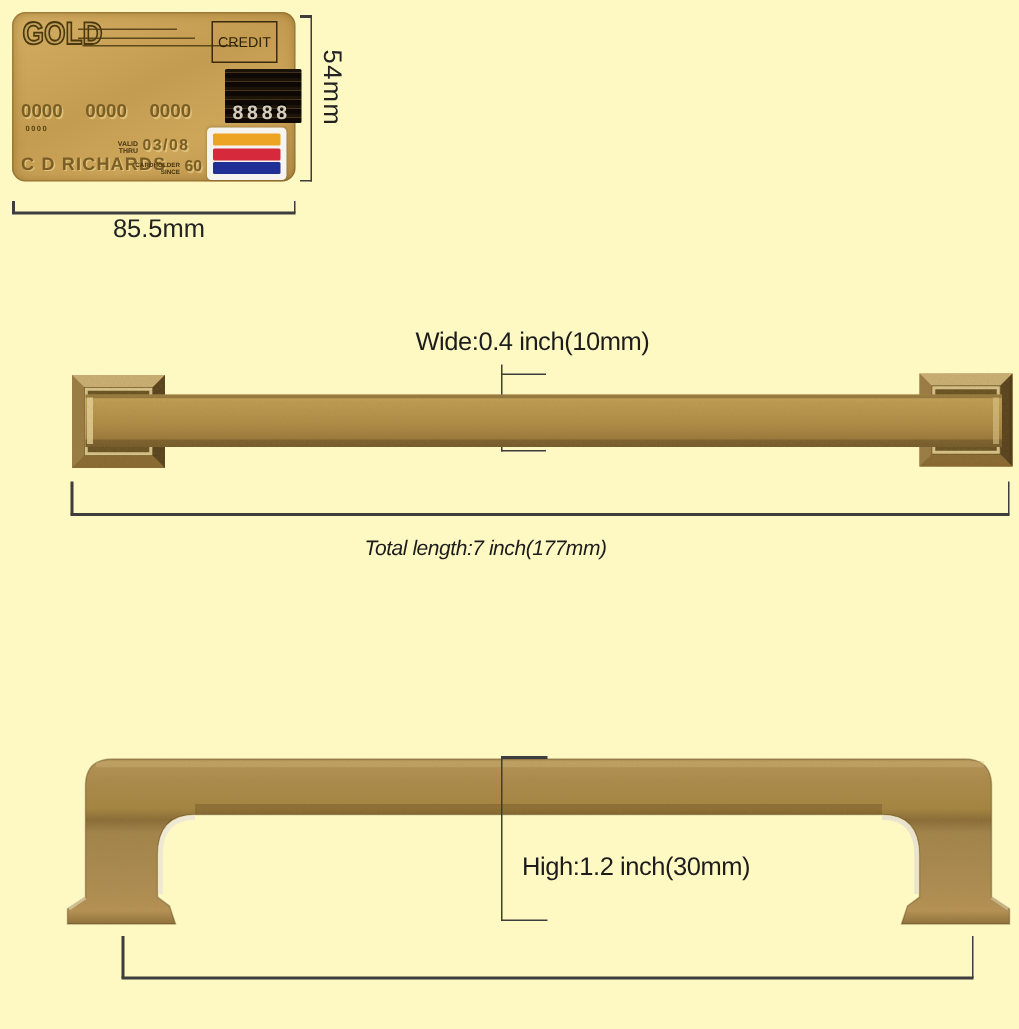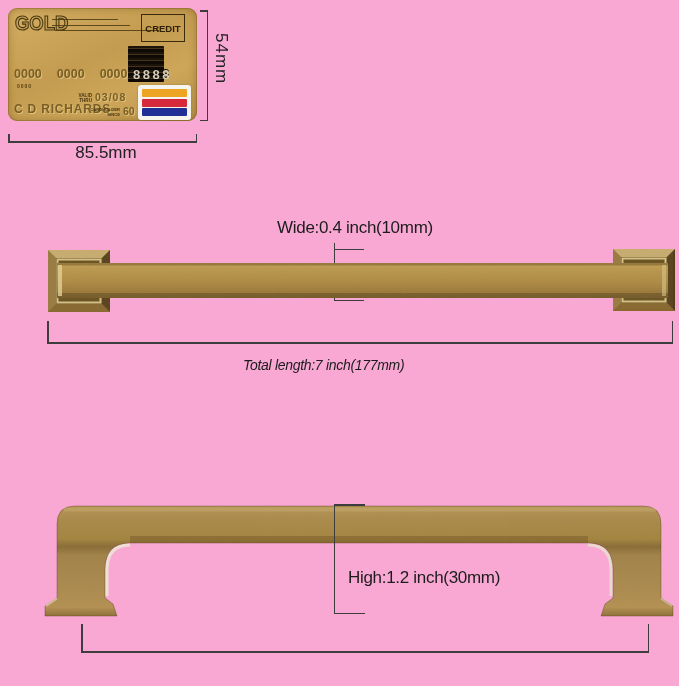--- a/index.html
+++ b/index.html
@@ -1,34 +1,34 @@
 <!DOCTYPE html>
 <html><head>
 <meta charset="utf-8">
 <style>
   html,body{margin:0;padding:0;background:#fff;}
   body{font-family:"Liberation Sans",sans-serif;}
-  #canvas{position:relative;width:679px;height:686px;background:#f9a8d4;overflow:hidden;}
+  #canvas{position:relative;width:679px;height:686px;background:#fef9c3;overflow:hidden;}
   .abs{position:absolute;}
   .dimline{position:absolute;background:#3d3d3d;}
   .dimtext{position:absolute;color:#1c1c1c;font-size:17px;white-space:nowrap;letter-spacing:-0.3px;}
   .dimtext.it{font-style:italic;font-size:14px;}
   .mm{position:absolute;color:#222;font-size:17px;white-space:nowrap;}
 
   
   #card{position:absolute;left:8px;top:8px;width:189px;height:113px;border-radius:9px;
     background:linear-gradient(155deg,#d3ad62 0%,#c49c51 45%,#cda65a 70%,#ba924a 100%);
     box-shadow:inset 0 0 8px rgba(110,80,20,.5), inset 0 0 0 1px rgba(120,90,30,.35);}
   .brand{position:absolute;left:7px;top:3px;font-size:21px;font-weight:bold;
     color:rgba(0,0,0,0.05);-webkit-text-stroke:1.2px #4a390f;
     transform:scaleX(.88);transform-origin:left top;letter-spacing:0;}
   .brandline{position:absolute;height:1.4px;background:#4a390f;opacity:.85;}
   .creditbox{position:absolute;left:133px;top:6px;width:42px;height:26px;border:1.6px solid #392b0c;
-    display:flex;align-items:center;justify-content:center;font-size:9.5px;font-weight:bold;color:#2d2106;}
-  .magstrip{position:absolute;left:120px;top:38px;width:36px;height:36px;border-radius:1px;
+    display:flex;align-items:center;justify-content:center;font-size:9.5px;font-weight:normal;color:#2d2106;}
+  .magstrip{position:absolute;left:142px;top:38px;width:51px;height:36px;border-radius:1px;
     background:repeating-linear-gradient(180deg,#1c1309 0 2px,#45331c 2px 3px,#0e0905 3px 6px);}
   .embossdigits{position:absolute;left:5px;bottom:0;font-size:13px;font-weight:bold;letter-spacing:2.5px;
     color:#d6cdbb;text-shadow:0 -1px 0 #000;}
   .cardnum{position:absolute;left:6px;top:59px;display:flex;gap:15px;font-size:12.5px;font-weight:bold;
     color:#7a5e25;text-shadow:1px 1px 0 rgba(240,220,150,.55);}
   .subnum{position:absolute;left:9px;top:75px;font-size:5px;font-weight:bold;letter-spacing:1px;color:#54400f;}
   .validlbl{position:absolute;left:57px;top:85px;width:27px;text-align:right;font-size:4.6px;
     line-height:5.2px;font-weight:bold;color:#463510;}
   .validval{position:absolute;left:87px;top:83px;font-size:10.5px;font-weight:bold;letter-spacing:1px;
     color:#7a5e25;text-shadow:1px 1px 0 rgba(240,220,150,.55);}

